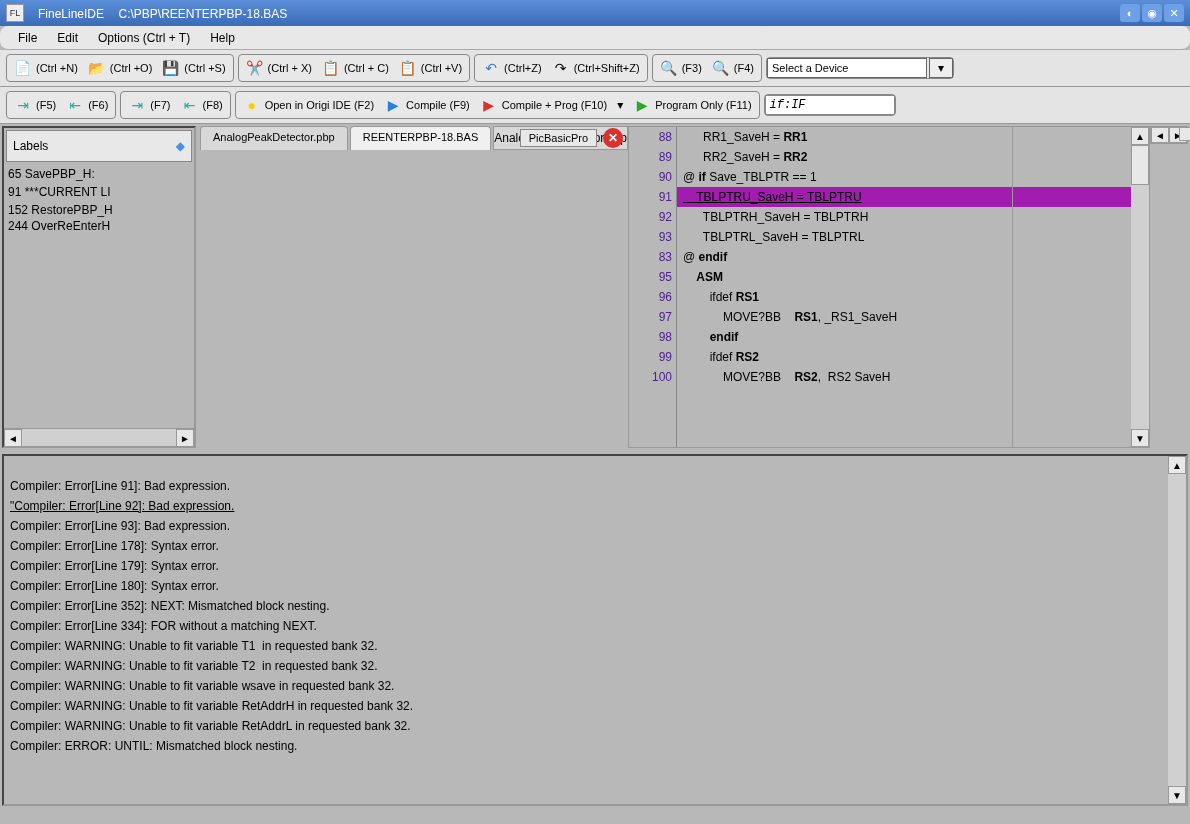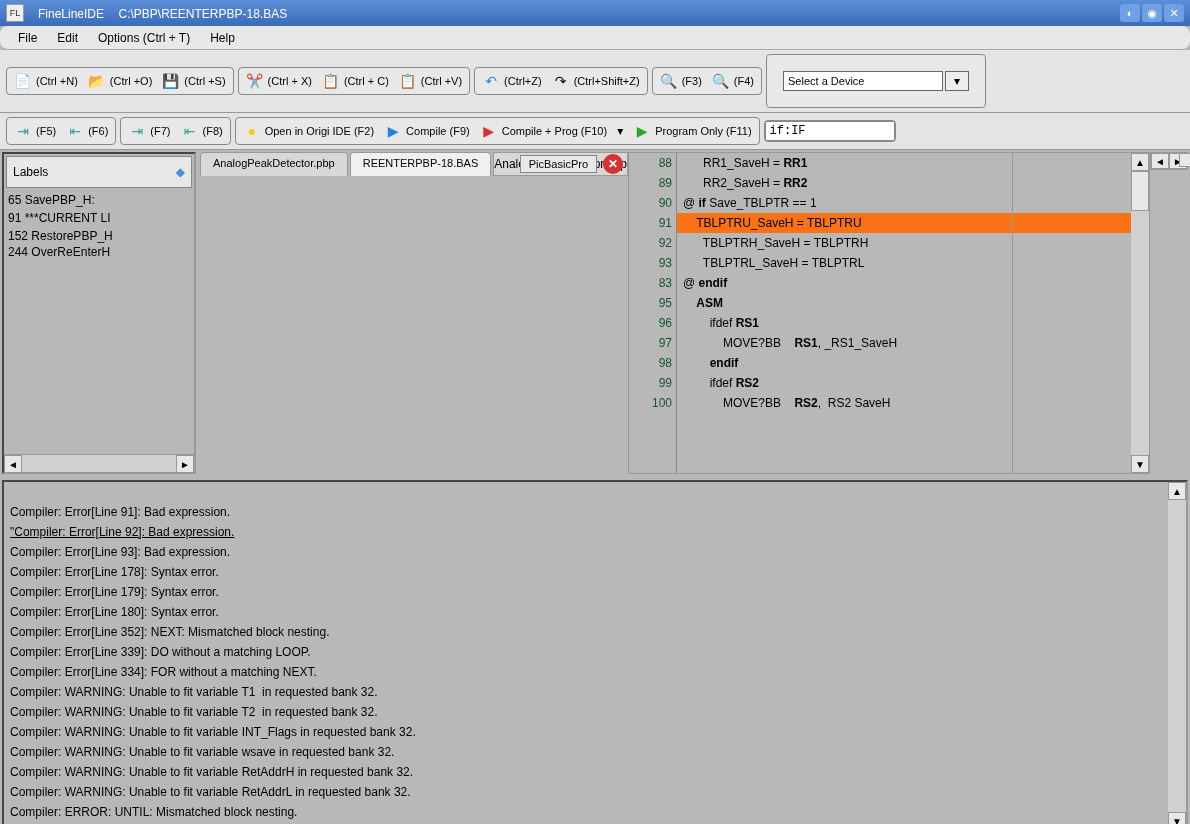--- a/index.html
+++ b/index.html
@@ -11,43 +11,43 @@
 .titlebar .winbtn { width: 20px; height: 18px; background: #6da0e4; border-radius: 3px; display: flex; align-items: center; justify-content: center; color: #fff; font-size: 11px; cursor: pointer; }
 .menubar { background: #e8e8e8; height: 24px; display: flex; align-items: center; padding: 0 8px; border-bottom: 1px solid #aaa; border-radius: 8px; }
 .menubar .menuitem { padding: 3px 10px; cursor: pointer; }
 .toolbar { background: #e4e4e4; padding: 4px 6px; display: flex; align-items: center; gap: 4px; flex-wrap: wrap; border-bottom: 1px solid #999; }
 .tbgroup { border: 1px solid #888; border-radius: 4px; padding: 2px 3px; display: flex; align-items: center; gap: 2px; background: #e8e8e8; }
 .tbtn { display: flex; align-items: center; gap: 4px; padding: 2px 4px; cursor: pointer; border-radius: 2px; }
 .tbicon { width: 18px; height: 18px; display: flex; align-items: center; justify-content: center; font-size: 14px; }
 .tbtn span.lbl { font-size: 11px; }
 .device-select { width: 160px; height: 20px; border: 1px solid #666; padding: 1px 4px; font-size: 11px; background:#fff; }
 .device-drop { width: 24px; height: 20px; border: 1px solid #666; background: #eee; display: flex; align-items: center; justify-content: center; cursor: pointer; }
-.ifbox { width: 130px; height: 20px; border: 1px solid #888; padding: 1px 4px; font-size: 12px; font-family: 'Courier New', monospace; background:#fff; }
+.ifbox { width: 130px; height: 20px; border: 1px solid #888; padding: 1px 4px; font-size: 12px; font-family: 'Courier New', monospace; background:#fff;font-style:italic; }
 .main { display: flex; height: 326px; }
 .sidebar { width: 194px; border: 2px inset #999; background: #b8b8b8; display: flex; flex-direction: column; margin: 2px; }
 .labels-hdr { background: #e8e8e8; border: 1px solid #888; height: 32px; display: flex; align-items: center; padding: 0 6px; margin: 2px; }
 .labels-hdr .diamond { margin-left: auto; color: #4a90e2; }
 .label-list { flex: 1; overflow: hidden; font-family: 'Courier New', monospace; font-size: 14px; padding: 2px 4px; background: #b8b8b8; }
 .label-item { white-space: nowrap; padding: 1px 0; }
 .scrollbar-h { height: 18px; background: #ddd; border-top: 1px solid #999; display: flex; }
 .scrollbar-h .arrow, .scrollbar-v .arrow { width: 18px; height: 18px; background: #e8e8e8; border: 1px solid #999; display: flex; align-items: center; justify-content: center; font-size: 10px; cursor: pointer; }
 .scrollbar-h .track { flex: 1; background: #d0d0d0; }
 .editor-area { flex: 1; display: flex; flex-direction: row; margin: 2px; }
 .tabs { display: flex; height: 24px; }
 .tab { padding: 4px 12px; background: #d8d8d8; border: 1px solid #999; border-bottom: none; border-radius: 4px 4px 0 0; margin-right: 2px; font-size: 11px; cursor: pointer; }
 .tab.active { background: #f0f0f0; }
 .editor-header { background: #d8d8d8; border: 1px solid #999; height: 24px; display: flex; align-items: center; justify-content: center; position: relative; }
 .lang-badge { position: absolute; right: 30px; background: #e8e8e8; border: 1px solid #888; padding: 2px 8px; font-size: 11px; }
 .close-btn { position: absolute; right: 4px; width: 20px; height: 20px; background: #d93030; border-radius: 10px; color: #fff; display: flex; align-items: center; justify-content: center; font-weight: bold; cursor: pointer; }
 .code-wrap { flex: 1; display: flex; border: 1px solid #999; background: #b8b8b8; overflow: hidden; }
-.gutter { width: 48px; background: #b8b8b8; text-align: right; padding-right: 4px; font-family: 'Courier New', monospace; font-size: 12px; color: #14532d; border-right: 1px solid #888; }
+.gutter { width: 48px; background: #b8b8b8; text-align: right; padding-right: 4px; font-family: 'Courier New', monospace; font-size: 12px; color: #4c1d95; border-right: 1px solid #888; }
 .gutter div { height: 20px; line-height: 20px; }
 .code { flex: 1; font-family: 'Courier New', monospace; font-size: 15px; overflow: hidden; }
 .code .line { height: 20px; line-height: 20px; padding-left: 6px; white-space: pre; }
-.code .line.current { background: #f97316; }
+.code .line.current { background: #a21caf; text-decoration: underline; }
 .scrollbar-v { width: 18px; background: #ddd; display: flex; flex-direction: column; }
 .scrollbar-v .track { flex: 1; background: #d0d0d0; }
 .scrollbar-v .thumb { background: #e8e8e8; border: 1px solid #999; height: 40px; }
 .ed-hscroll { height: 18px; display: flex; border: 1px solid #999; }
 .ed-hscroll .arrow { width: 18px; height: 16px; background: #e8e8e8; border: 1px solid #999; display: flex; align-items: center; justify-content: center; font-size: 10px; cursor: pointer; }
 .ed-hscroll .track { flex: 1; background: #d0d0d0; position: relative; }
 .ed-hscroll .thumb { position: absolute; left: 10px; width: 60px; height: 14px; top: 0px; background: #e8e8e8; border: 1px solid #999; }
 .output { border: 2px inset #999; margin: 4px 2px 2px 2px; height: 352px; background: #b8b8b8; display: flex; }
 .output-text { flex: 1; font-family: 'Courier New', monospace; font-size: 15px; padding: 4px 6px; overflow: hidden; margin-top: 16px; }
 .output-text .oline { white-space: pre; line-height: 20px; }
@@ -120,21 +120,21 @@
   <div class="tbgroup">
     <div class="tbtn">
         <span class="tbicon">🔍</span>
         <span class="lbl">(F3)</span>
       </div>
     <div class="tbtn">
         <span class="tbicon">🔍</span>
         <span class="lbl">(F4)</span>
       </div>
   </div>
-  <div class="tbgroup" style="padding:16px">
+  <div class="tbgroup" style="padding:0">
     <input class="device-select" value="Select a Device" style="">
     <div class="device-drop">
         <span>▾</span>
       </div>
   </div>
 </div>
 
 <div class="toolbar">
   <div class="tbgroup">
     <div class="tbtn">
@@ -267,25 +267,23 @@
 
 <div class="output">
   <div class="output-text" id="output">
       <div class="oline">Compiler: Error[Line 91]: Bad expression.</div>
       <div class="oline hl">"Compiler: Error[Line 92]: Bad expression.</div>
       <div class="oline">Compiler: Error[Line 93]: Bad expression.</div>
       <div class="oline">Compiler: Error[Line 178]: Syntax error.</div>
       <div class="oline">Compiler: Error[Line 179]: Syntax error.</div>
       <div class="oline">Compiler: Error[Line 180]: Syntax error.</div>
       <div class="oline">Compiler: Error[Line 352]: NEXT: Mismatched block nesting.</div>
-      <div class="oline">Compiler: Error[Line 339]: DO without a matching LOOP.</div>
       <div class="oline">Compiler: Error[Line 334]: FOR without a matching NEXT.</div>
       <div class="oline">Compiler: WARNING: Unable to fit variable T1  in requested bank 32.</div>
       <div class="oline">Compiler: WARNING: Unable to fit variable T2  in requested bank 32.</div>
-      <div class="oline">Compiler: WARNING: Unable to fit variable INT_Flags in requested bank 32.</div>
       <div class="oline">Compiler: WARNING: Unable to fit variable wsave in requested bank 32.</div>
       <div class="oline">Compiler: WARNING: Unable to fit variable RetAddrH in requested bank 32.</div>
       <div class="oline">Compiler: WARNING: Unable to fit variable RetAddrL in requested bank 32.</div>
       <div class="oline">Compiler: ERROR: UNTIL: Mismatched block nesting.</div>
     </div>
   <div class="scrollbar-v">
     <div class="arrow">▲</div>
     <div class="track"></div>
     <div class="arrow">▼</div>
   </div>

